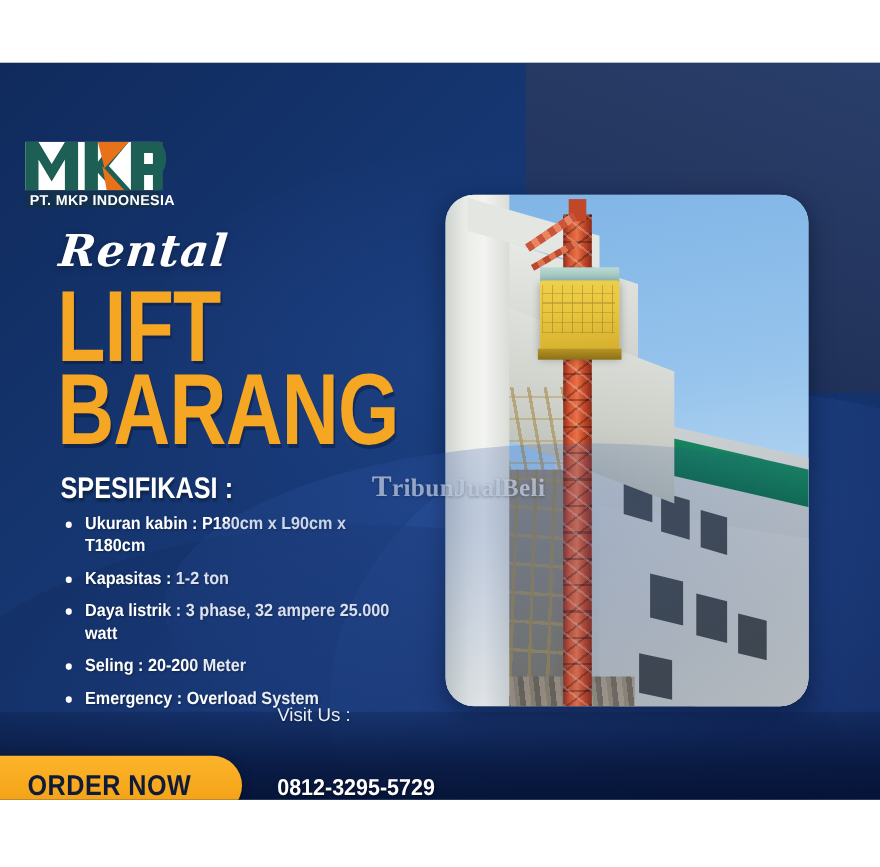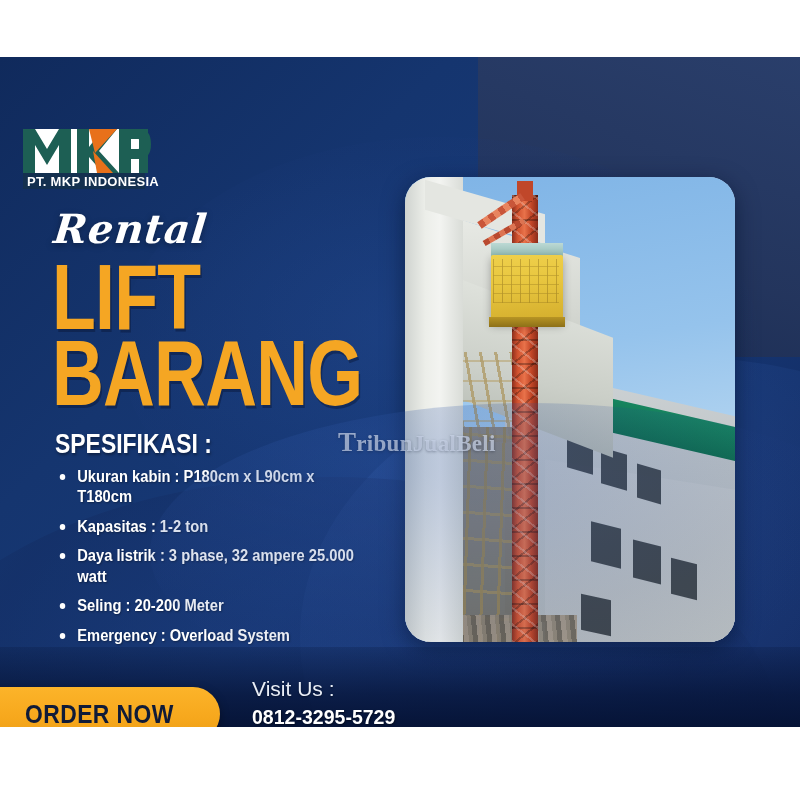--- a/index.html
+++ b/index.html
@@ -197,22 +197,22 @@
     border-radius:0 46px 46px 0;
     box-shadow:0 3px 10px rgba(0,0,0,.35);
     display:flex;align-items:center;
   }
   .order-btn span{
     margin-left:45px;color:#101b38;font-size:26px;font-weight:700;
     font-family:"Liberation Sans",sans-serif;letter-spacing:.5px;
     transform:scaleX(.88);transform-origin:left center;
   }
   .visit-label{
-    position:absolute;left:252px;top:620px;color:#e9eef7;
-    font-size:21px;font-family:"Liberation Sans",sans-serif;
+    position:absolute;left:252px;top:583px;color:#e9eef7;
+    font-size:17px;font-family:"Liberation Sans",sans-serif;
     text-shadow:0 1px 2px rgba(0,0,0,.4);
   }
   .phone,.website{
     position:absolute;left:252px;color:#ffffff;font-weight:700;
     font-family:"Liberation Sans",sans-serif;font-size:21px;
     transform:scaleX(.93);transform-origin:left center;
     text-shadow:1px 1px 2px rgba(0,0,0,.45);
   }
   .phone{top:648px;}
 </style>

